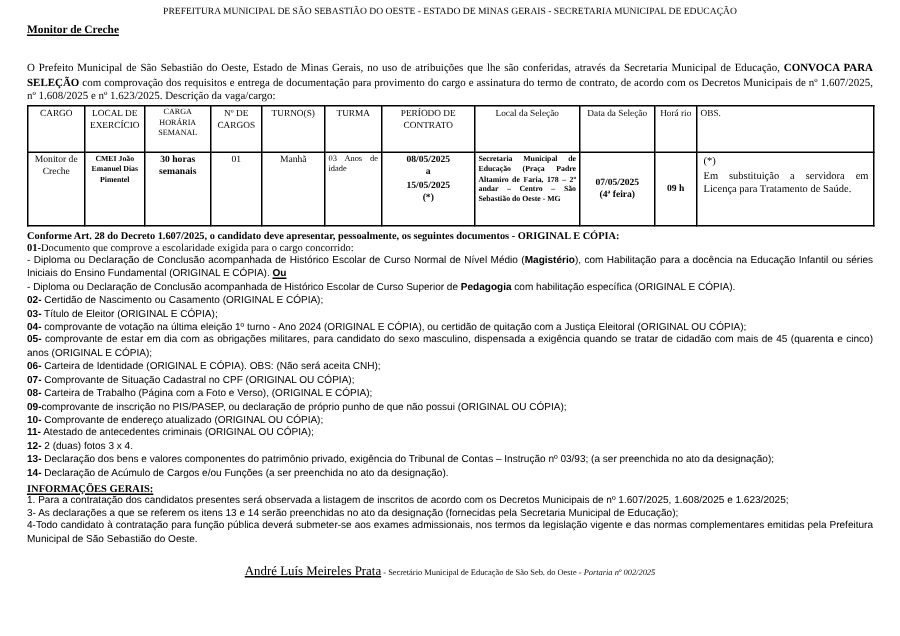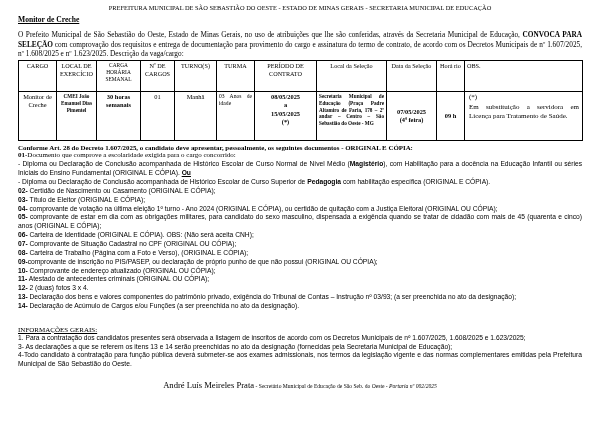--- a/index.html
+++ b/index.html
@@ -6,39 +6,39 @@
   body{width:600px;height:424px;color:#000;font-family:"Liberation Serif",serif;-webkit-font-smoothing:antialiased;}
   .page{padding:4px 18px 0 18px;}
   .center{text-align:center;}
   .just{text-align:justify;}
   .b{font-weight:bold;}
   .u{text-decoration:underline;}
   .i{font-style:italic;}
   .hdr1{font-size:6.4px;line-height:1.15;}
   .title{font-size:7.9px;font-weight:bold;margin-top:2px;}
   .role{font-size:7.6px;font-weight:bold;text-decoration:underline;margin-top:4px;}
-  .intro{font-size:7.3px;line-height:1.27;text-align:justify;margin-top:6px;}
+  .intro{font-size:7.3px;line-height:1.27;text-align:justify;margin-top:16px;}
   table{border-collapse:collapse;table-layout:fixed;width:564px;margin-top:2px;}
   th,td{border:1px solid #000;padding:1px 2px;vertical-align:top;overflow:hidden;word-wrap:break-word;}
   th{font-weight:normal;font-size:6.2px;text-align:center;line-height:1.25;height:28px;}
   th.sm{font-size:5.4px;}
   td{font-size:6.4px;line-height:1.3;height:46px;}
   td.c{text-align:center;}
   td.tiny{font-size:5.2px;line-height:1.3;}
   td.small{font-size:5.6px;}
   td.mid{vertical-align:middle;}
   .pre{white-space:pre-line;}
   td.obs{font-size:7px;line-height:1.35;padding-left:4px;padding-right:3px;}
   .conforme{font-size:6.9px;font-weight:bold;margin-top:3px;}
   .doc,.info{font-size:6.7px;line-height:1.32;}
   .serif{font-family:Liberation Serif, serif;font-size:7px;}
   .sans{font-family:"Liberation Sans",sans-serif;}
-  .info-heading{font-size:7px;font-weight:normal;text-decoration:underline;margin-top:15px;}
+  .info-heading{font-size:7px;font-weight:bold;text-decoration:underline;margin-top:1px;}
   .signature{margin-top:5px;}
-  .sig-name{font-size:8.6px;}
+  .sig-name{font-size:8.6px;text-decoration:underline;}
   .sig-small{font-size:5.6px;}
 </style>
 </head>
 <body>
 
 <div class="page">
 
   <div class="hdr1 center">PREFEITURA MUNICIPAL DE SÃO SEBASTIÃO DO OESTE - ESTADO DE MINAS GERAIS - SECRETARIA MUNICIPAL DE EDUCAÇÃO</div>
   <div class="role">Monitor de Creche</div>
 

